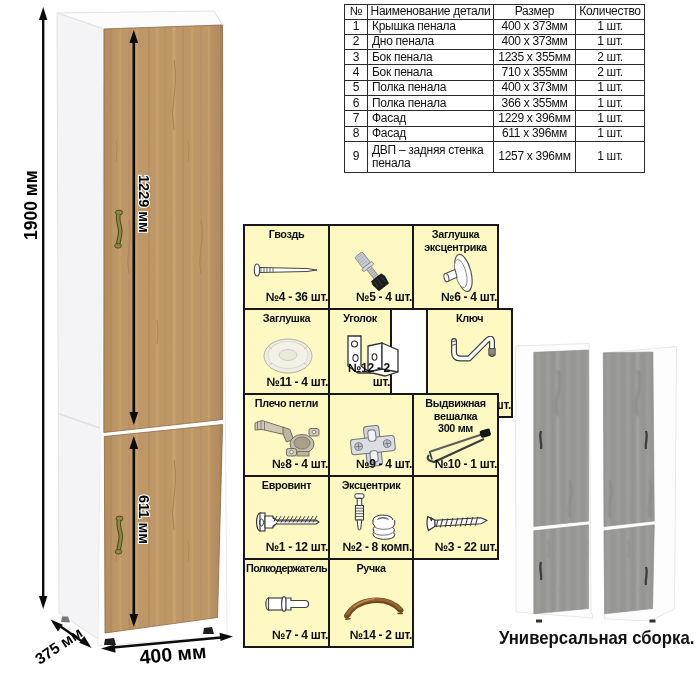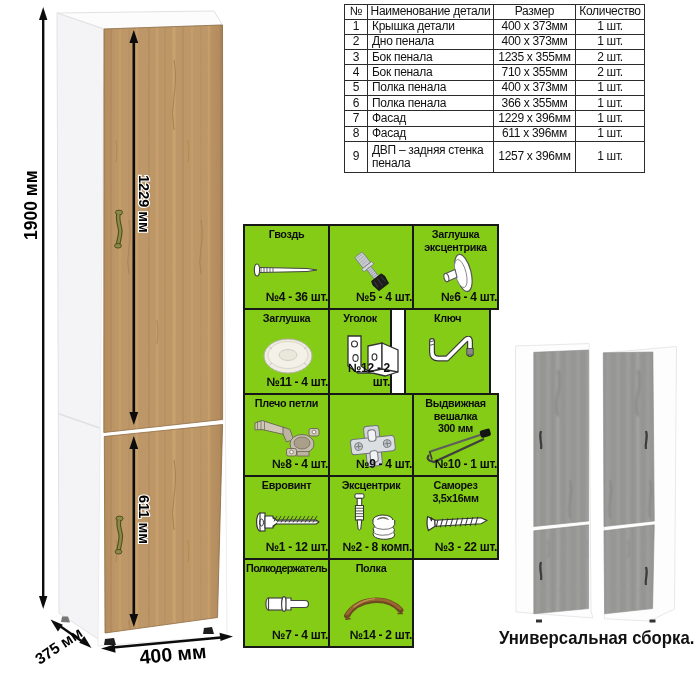--- a/index.html
+++ b/index.html
@@ -5,21 +5,21 @@
   html,body{margin:0;padding:0;background:#fff;}
   #page{position:relative;width:700px;height:683px;background:#fff;overflow:hidden;
         font-family:"Liberation Sans",sans-serif;}
   
   #ptable{position:absolute;left:344px;top:4px;border-collapse:collapse;
           font-size:12px;color:#111;table-layout:fixed;letter-spacing:-0.3px;}
   #ptable td{border:1px solid #2b2b2b;padding:0;line-height:13px;white-space:nowrap;
              text-align:center;vertical-align:middle;overflow:hidden;}
   #ptable td.nm{text-align:left;padding-left:4px;}
   
-  .hcell{position:absolute;border:2px solid #171717;box-sizing:border-box;background:#84cc16;}
+  .hcell{position:absolute;border:2px solid #171717;box-sizing:border-box;background:#fef9c3;}
   .htitle{position:absolute;left:0;right:0;top:2px;text-align:center;
           font-weight:bold;font-size:10.8px;line-height:12.5px;color:#0d0d0d;
           letter-spacing:-0.35px;white-space:nowrap;}
   .hlabel{position:absolute;left:0;right:0;bottom:4px;text-align:right;
           font-weight:bold;font-size:12px;color:#0d0d0d;letter-spacing:-0.3px;}
   .icon{position:absolute;}
   #caption{position:absolute;left:499px;top:627px;width:222px;white-space:nowrap;
            font-weight:bold;font-size:19px;color:#111;transform:scaleX(0.88);
            transform-origin:0 0;}
 </style>
@@ -128,21 +128,21 @@
       </colgroup>
   <tbody>
         <tr style="height:14.5px">
           <td>№</td>
           <td class="nm" style="text-align:center;padding-left:0">Наименование детали</td>
           <td>Размер</td>
           <td>Количество</td>
         </tr>
   <tr style="height:15.3px">
           <td>1</td>
-          <td class="nm">Крышка детали</td>
+          <td class="nm">Крышка пенала</td>
           <td>400 х 373мм</td>
           <td>1 шт.</td>
         </tr>
   <tr style="height:15.3px">
           <td>2</td>
           <td class="nm">Дно пенала</td>
           <td>400 х 373мм</td>
           <td>1 шт.</td>
         </tr>
   <tr style="height:15.3px">
@@ -244,21 +244,21 @@
 <path d="M4,4 h13 v30 l10,7 h-13 l-10,-7 z" fill="#fff" stroke="#333" stroke-width="1.3"></path>
 <circle cx="10.5" cy="12" r="3" fill="#fff" stroke="#333" stroke-width="1.1"></circle>
 <ellipse cx="11.5" cy="26" rx="2.6" ry="3.4" fill="#fff" stroke="#333" stroke-width="1.1"></ellipse>
 <path d="M24,14 l14,-3 v26 l-14,3 z" fill="#fff" stroke="#333" stroke-width="1.3"></path>
 <path d="M38,11 l16,7 v22 l-16,1 z" fill="#fff" stroke="#333" stroke-width="1.3"></path>
 <path d="M24,40 l14,-3 16,3 -13,4 z" fill="#fff" stroke="#333" stroke-width="1.3"></path>
 <ellipse cx="30.5" cy="25" rx="2.4" ry="3.2" fill="#fff" stroke="#333" stroke-width="1.1"></ellipse>
 </svg>
 <div class="hlabel">№12 - 2 шт.</div>
 </div>
-<div class="hcell" style="left:404px;top:308px;width:87px;height:110px">
+<div class="hcell" style="left:426px;top:308px;width:87px;height:110px">
 <div class="htitle">Ключ</div>
 <svg class="icon" style="left:14px;top:26px" width="58" height="44" viewBox="0 0 58 44">
 <path d="M12,5 V16 Q12,22.5 18.5,22.5 L27,22.5 L45.5,4 Q50,0.5 50,6 V18" fill="none" stroke="#3a3a3a" stroke-width="6" stroke-linecap="round" stroke-linejoin="round"></path>
 <path d="M12,5 V16 Q12,22.5 18.5,22.5 L27,22.5 L45.5,4 Q50,0.5 50,6 V18" fill="none" stroke="#fdfdfd" stroke-width="3.6" stroke-linecap="round" stroke-linejoin="round"></path>
 <path d="M9.2,6 l5.6,-1.5 M9.2,9.5 l5.6,-1.5" stroke="#555" stroke-width="1"></path>
 <rect x="46.8" y="12.5" width="6.4" height="6.5" fill="#8a8a8a" stroke="#3a3a3a" stroke-width="0.8"></rect>
 </svg>
 <div class="hlabel">№13 - 1 шт.</div>
 </div>
 <div class="hcell" style="left:243px;top:393px;width:87px;height:84px">
@@ -327,21 +327,20 @@
 <ellipse cx="14" cy="7" rx="11" ry="5.5" fill="#fff" stroke="#333" stroke-width="1.1"></ellipse>
 <ellipse cx="14" cy="7" rx="6" ry="2.8" fill="#fff" stroke="#555" stroke-width="0.9"></ellipse>
 <path d="M3,7 q-1,5 2,7 q-3,2 -1,6 q-2,2 0,5 a13,6 0 0,0 22,1 q2,-3 0,-5 q2,-4 -1,-6 q3,-2 2,-8" fill="#fff" stroke="#333" stroke-width="1.1"></path>
 <path d="M4,14 a12,5.5 0 0,0 21,1 M3,20 a12,5.5 0 0,0 22,1" fill="none" stroke="#555" stroke-width="0.9"></path>
 <path d="M9,6 q5,-2.5 10,0" fill="none" stroke="#555" stroke-width="0.9"></path>
 </g>
         </svg>
 <div class="hlabel">№2 - 8 комп.</div>
 </div>
 <div class="hcell" style="left:412px;top:475px;width:87px;height:85px">
-<div class="htitle">Саморез<br>3,5х16мм</div>
 <svg class="icon" style="left:10px;top:30px" width="66" height="30" viewBox="0 0 66 30">
 <g transform="rotate(-3 33 15)">
 <path d="M4,8 l7,4 v6 l-7,4 q-2,-7 0,-14 z" fill="#fff" stroke="#333" stroke-width="1.2"></path>
 <path d="M6,10.5 l3,0 M7.5,9 l0,4" stroke="#333" stroke-width="1.3"></path>
 <path d="M11,12 h46 l6,3 -6,3 h-46 z" fill="#fff" stroke="#333" stroke-width="1"></path>
 <path d="M14,12 l-2,7 M19,11 l-3,8.5 M24,11 l-3,8.5 M29,11 l-3,8.5 M34,11 l-3,8.5 M39,11 l-3,8.5 M44,11 l-3,8.5 M49,11 l-3,8.5 M54,11 l-3,8.5" stroke="#333" stroke-width="1"></path>
 </g>
 </svg>
 <div class="hlabel">№3 - 22 шт.</div>
 </div>
@@ -349,21 +348,21 @@
 <div class="htitle" style="letter-spacing:-0.7px">Полкодержатель</div>
 <svg class="icon" style="left:18px;top:32px" width="50" height="24" viewBox="0 0 50 24">
 <ellipse cx="5.5" cy="12" rx="2.6" ry="6" fill="#fff" stroke="#444" stroke-width="1.2"></ellipse>
 <rect x="5.5" y="6" width="14" height="12" fill="#fff" stroke="#444" stroke-width="1.2"></rect>
 <ellipse cx="21" cy="12" rx="2.4" ry="7.4" fill="#fff" stroke="#444" stroke-width="1.2"></ellipse>
 <path d="M23,6 h5 v2.5 h14 a3.4,3.4 0 0,1 0,7 h-14 v2.5 h-5 z" fill="#fff" stroke="#444" stroke-width="1.2"></path>
 </svg>
 <div class="hlabel">№7 - 4 шт.</div>
 </div>
 <div class="hcell" style="left:328px;top:558px;width:86px;height:90px">
-<div class="htitle">Полка</div>
+<div class="htitle">Ручка</div>
 <svg class="icon" style="left:12px;top:26px" width="62" height="34" viewBox="0 0 62 34">
 <g transform="rotate(-6 31 20)">
 <path d="M4,27 C10,19 19,14.5 31,14.5 C43,14.5 52,19 58,27" fill="none" stroke="#6e4a22" stroke-width="5.6" stroke-linecap="round"></path>
 <path d="M4,26 C10,18 19,13.5 31,13.5 C43,13.5 52,18 58,26" fill="none" stroke="#99672f" stroke-width="2.8" stroke-linecap="round"></path>
 <path d="M12,19 C19,14.5 25,12.8 33,12.8" fill="none" stroke="#c2914e" stroke-width="1.3" stroke-linecap="round"></path>
 <path d="M2,27.5 l5.5,-0.5 M2,30.5 l5.5,-0.5" stroke="#6e4a22" stroke-width="1.5"></path>
 <path d="M54.5,27 l5.5,0.5 M54.5,30 l5.5,0.5" stroke="#6e4a22" stroke-width="1.5"></path>
 </g>
 </svg>
 <div class="hlabel">№14 - 2 шт.</div>

